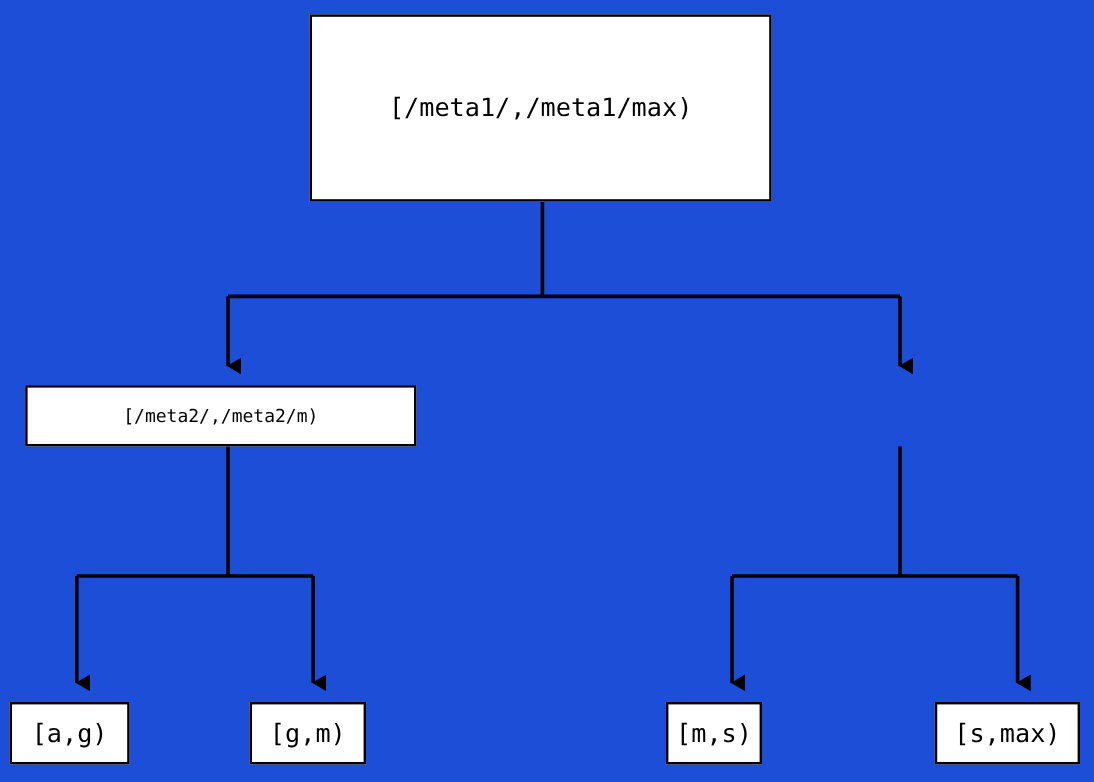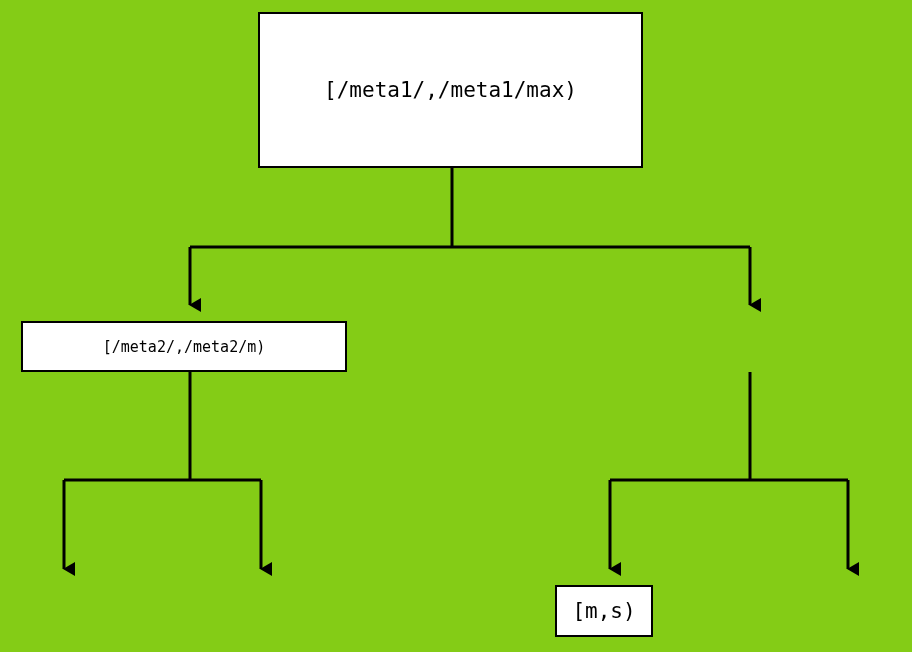--- a/index.html
+++ b/index.html
@@ -5,21 +5,21 @@
 <style>
   html, body {
     margin: 0;
     padding: 0;
     background: #ffffff;
   }
   #canvas {
     position: relative;
     width: 912px;
     height: 652px;
-    background: #84cc16;
+    background: #1d4ed8;
     overflow: hidden;
     font-family: "DejaVu Sans Mono", "Liberation Mono", monospace;
   }
   #edge-layer {
     position: absolute;
     left: 0;
     top: 0;
     width: 912px;
     height: 652px;
   }
@@ -42,21 +42,21 @@
   .node-root .node-label  { font-size: 21px; }
   .node-mid .node-label   { font-size: 15px; }
   .node-leaf .node-label  { font-size: 21px; }
 
   
   #node-root  { left: 258px; top: 12px;  width: 385px; height: 156px; }
   #node-mid-left  { left: 21px;  top: 321px; width: 326px; height: 51px; }
   #node-mid-right { left: 578px; top: 321px; width: 323px; height: 51px; }
   #node-leaf-ag   { left: 8px;   top: 585px; width: 100px; height: 52px; }
   #node-leaf-gm   { left: 208px; top: 585px; width: 97px;  height: 52px; }
-  #node-leaf-ms   { left: 555px; top: 585px; width: 98px;  height: 52px; }
+  #node-leaf-ms   { left: 555px; top: 585px; width: 80px;  height: 52px; }
   #node-leaf-smax { left: 779px; top: 585px; width: 121px; height: 52px; }
 </style>
 </head>
 <body>
 
 <div id="canvas">
 
   <svg id="edge-layer" viewBox="0 0 912 652" width="912" height="652" xmlns="http://www.w3.org/2000/svg">
     <defs>
       <marker id="arrow-down" markerWidth="14" markerHeight="12" refX="7" refY="11" orient="auto" markerUnits="userSpaceOnUse">
@@ -87,20 +87,29 @@
 
   <div class="node node-root" id="node-root">
     <span class="node-label">[/meta1/,/meta1/max)</span>
   </div>
 
   <div class="node node-mid" id="node-mid-left">
     <span class="node-label">[/meta2/,/meta2/m)</span>
   </div>
 
 
+  <div class="node node-leaf" id="node-leaf-ag">
+    <span class="node-label">[a,g)</span>
+  </div>
 
+  <div class="node node-leaf" id="node-leaf-gm">
+    <span class="node-label">[g,m)</span>
+  </div>
 
   <div class="node node-leaf" id="node-leaf-ms">
     <span class="node-label">[m,s)</span>
   </div>
 
+  <div class="node node-leaf" id="node-leaf-smax">
+    <span class="node-label">[s,max)</span>
+  </div>
 
 </div>
 
 </body></html>

